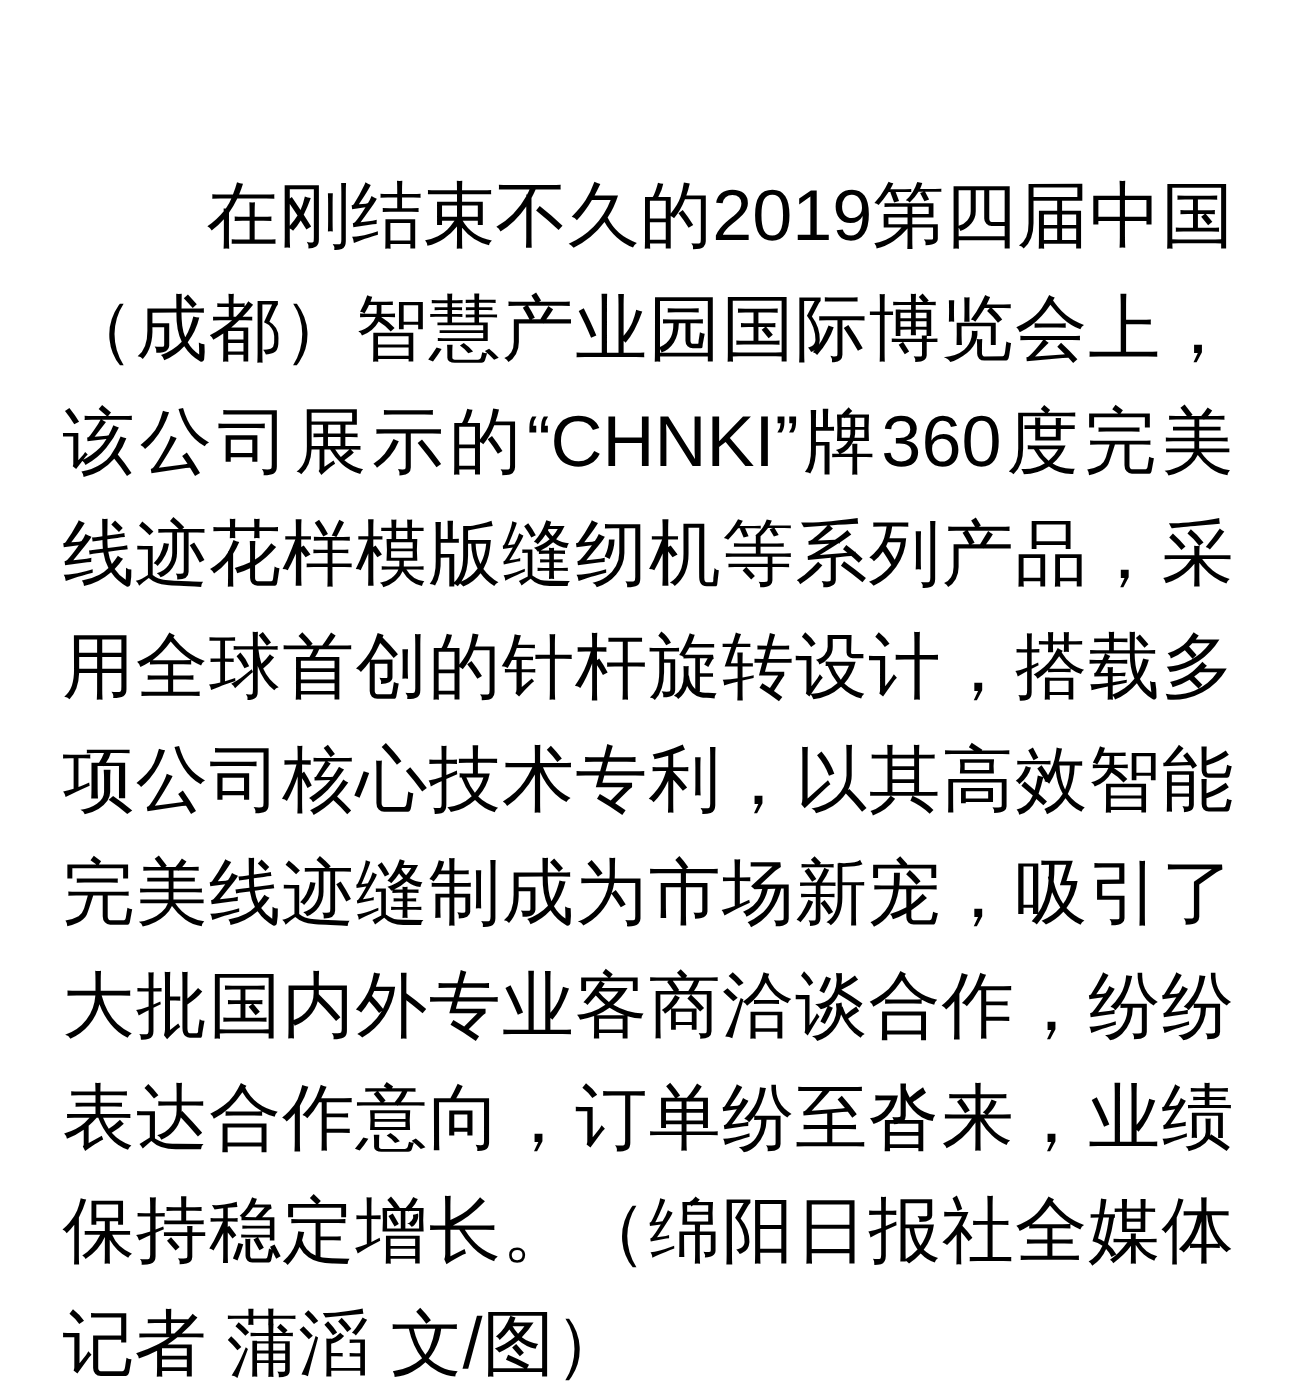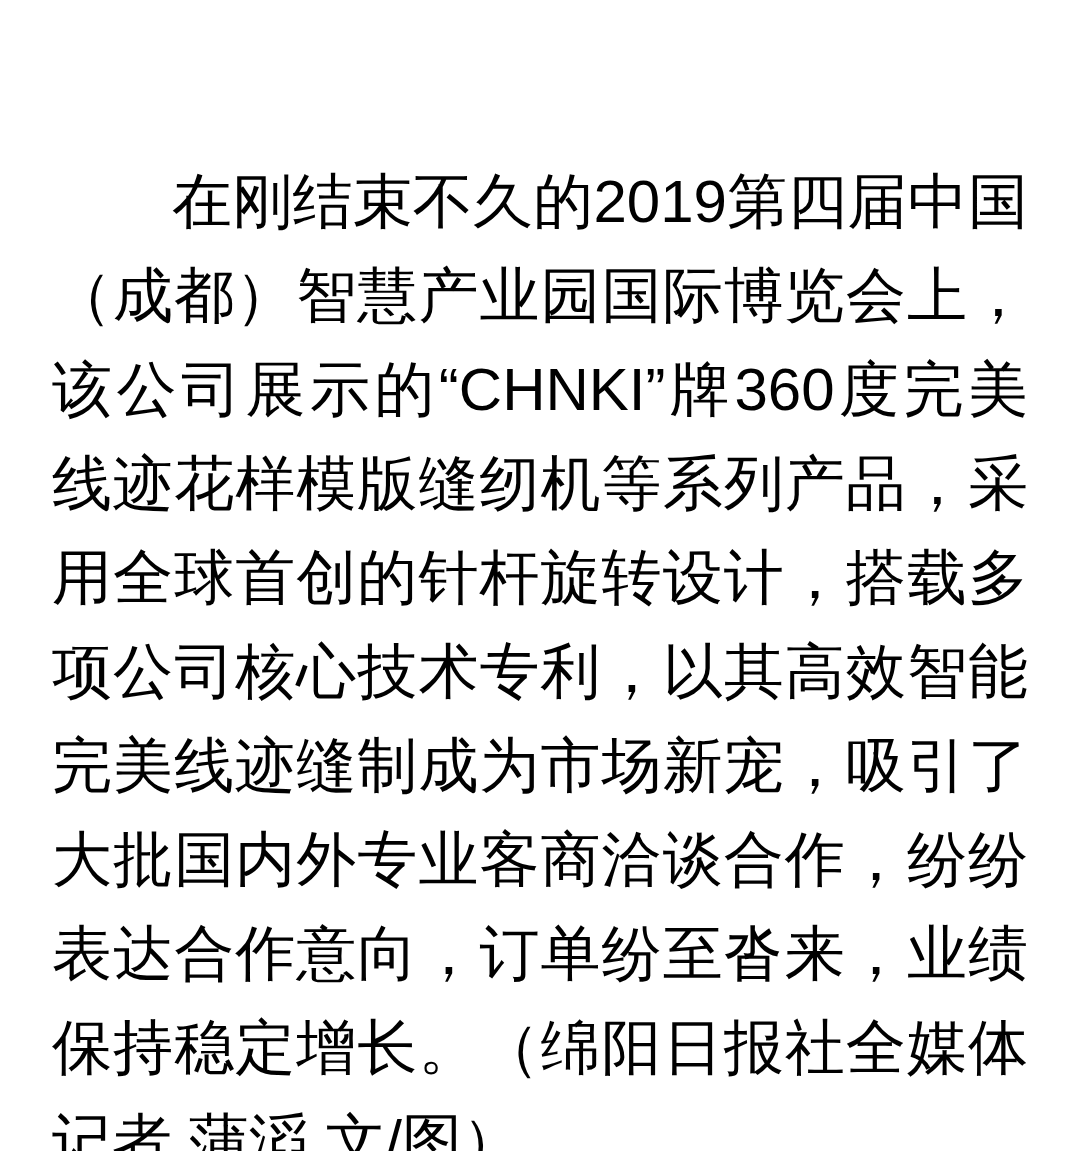--- a/index.html
+++ b/index.html
@@ -11,21 +11,21 @@
     width: 1080px;
     height: 1151px;
     font-family: "Liberation Sans", "DejaVu Sans", sans-serif;
     color: #000000;
     overflow: hidden;
   }
   .page {
     box-sizing: border-box;
     width: 1080px;
     height: 1151px;
-    padding: 95px 52px 0 52px;
+    padding: 73px 52px 0 52px;
     background: #ffffff;
   }
   .article-body {
     font-size: 60px;
     line-height: 94px;
     letter-spacing: 0px;
     text-align: justify;
     text-indent: 2em;
     font-weight: 400;
     color: #000000;

